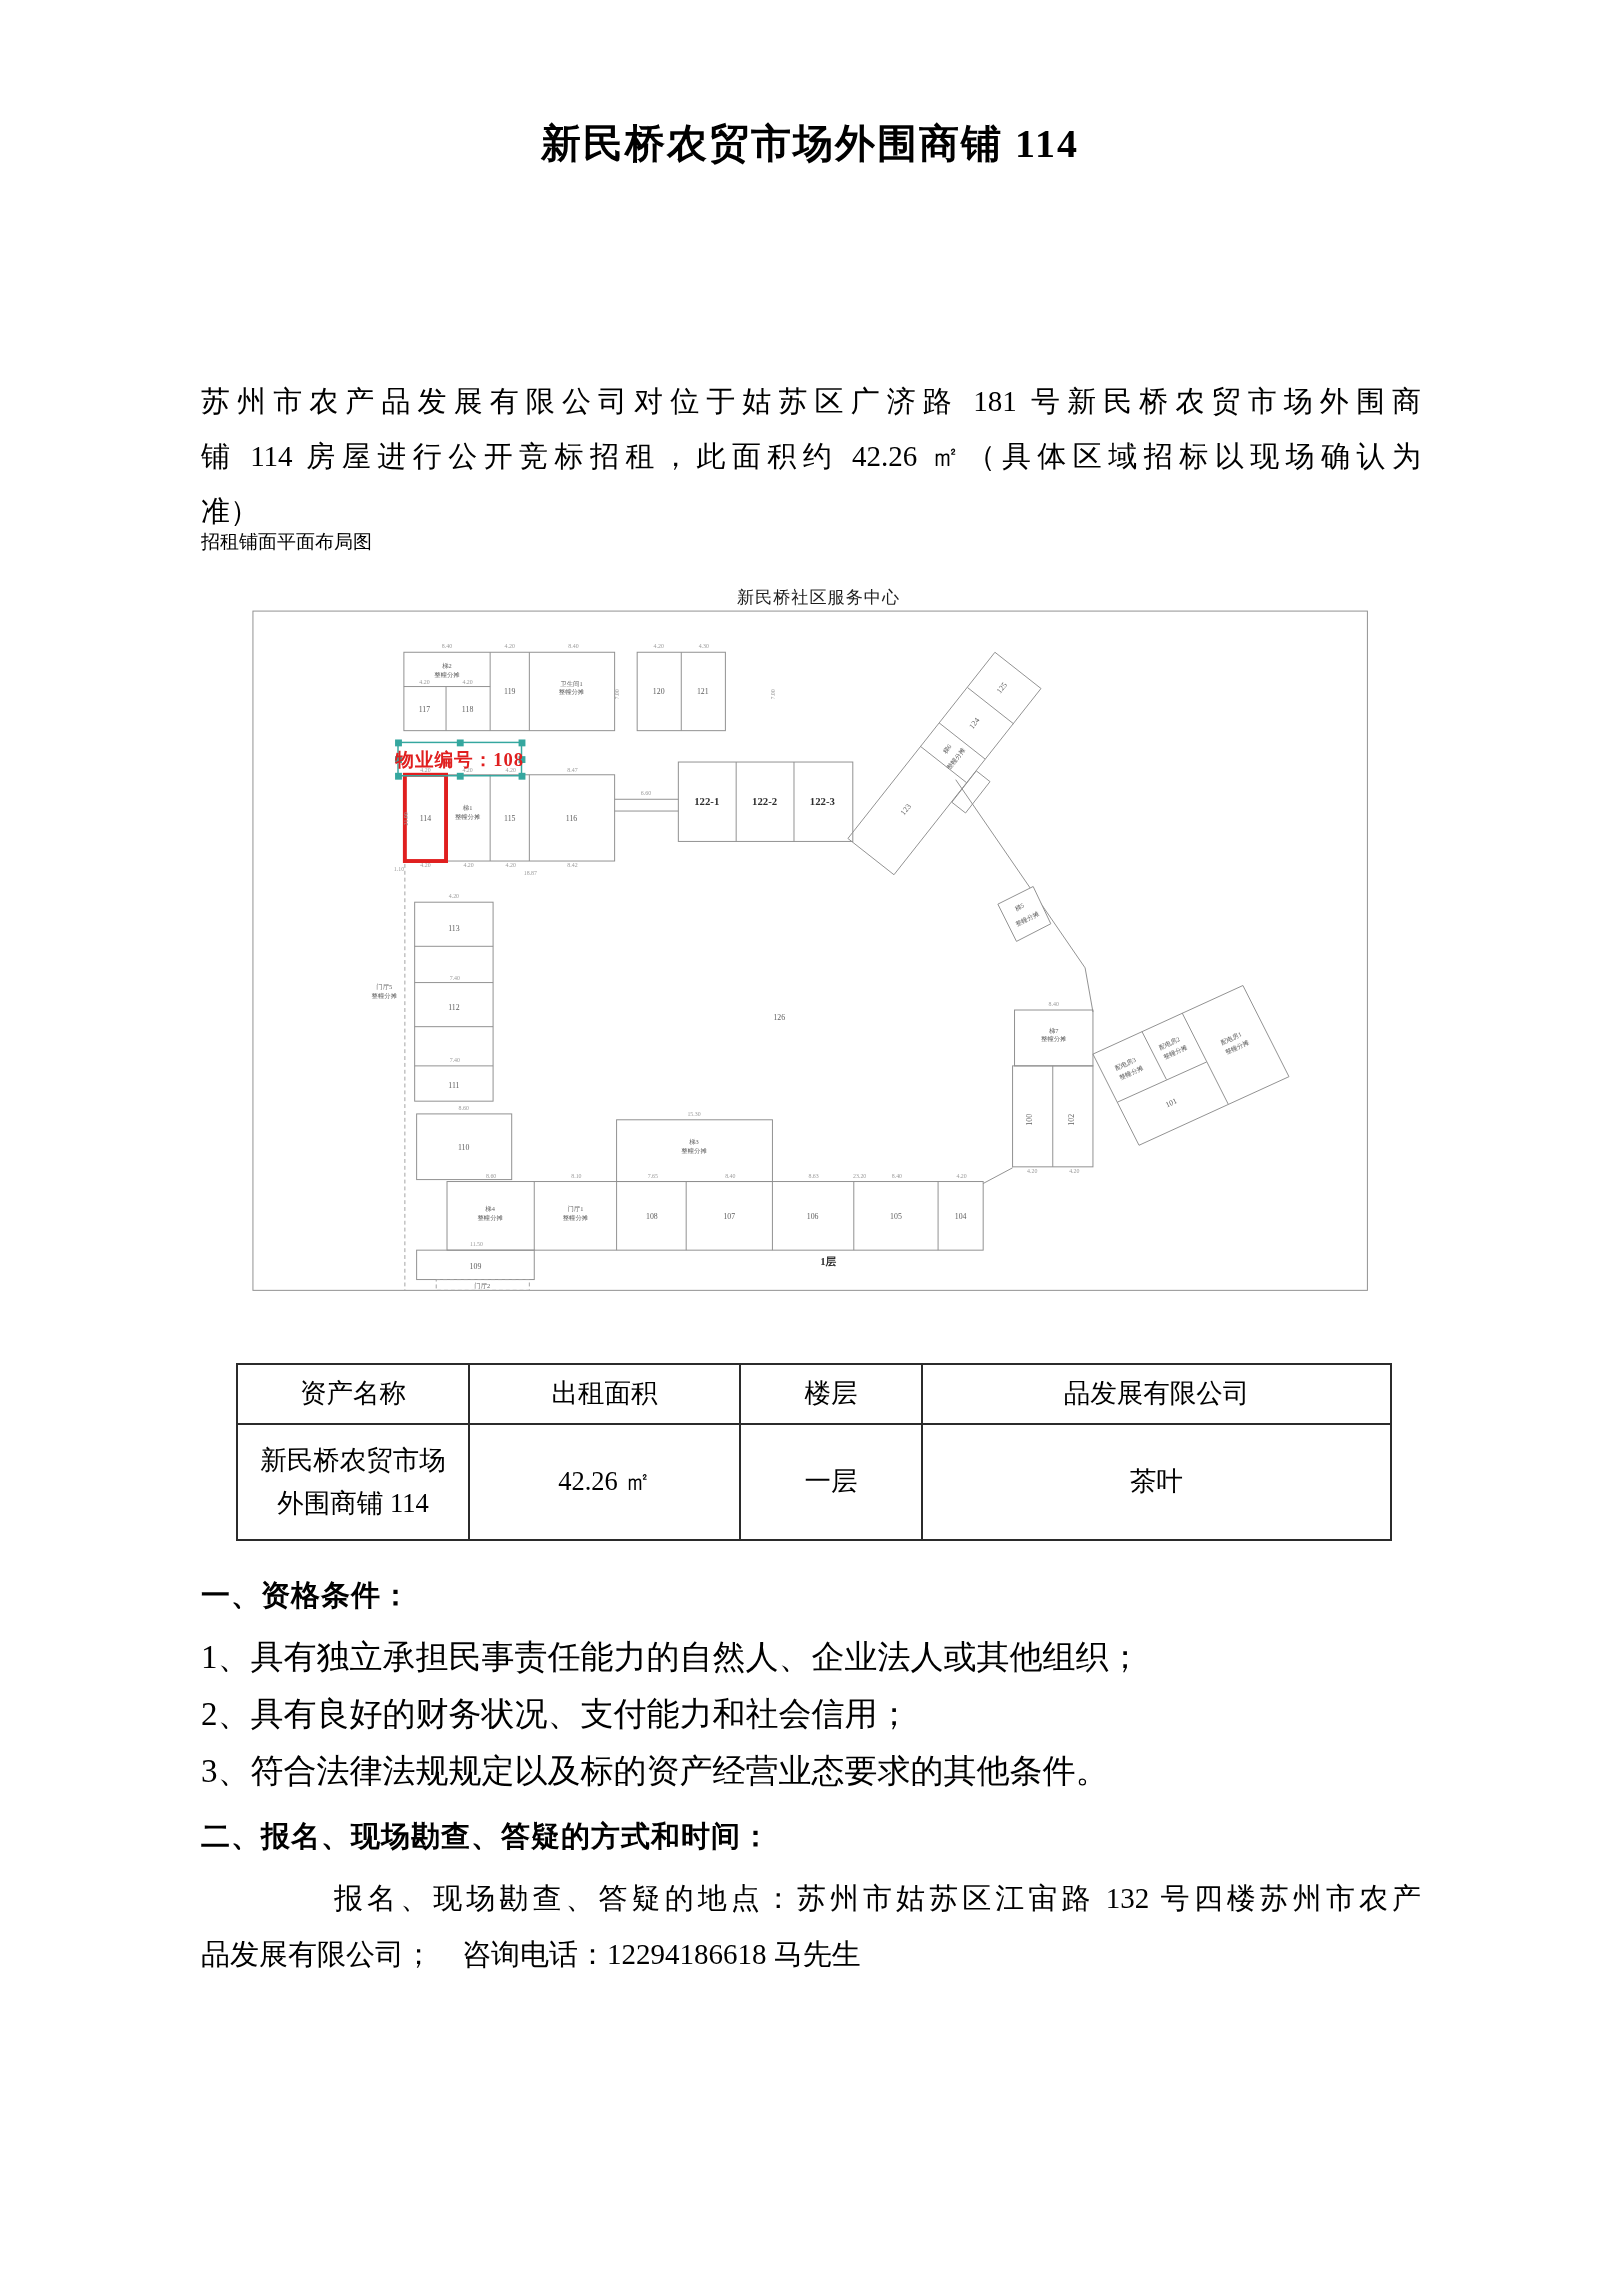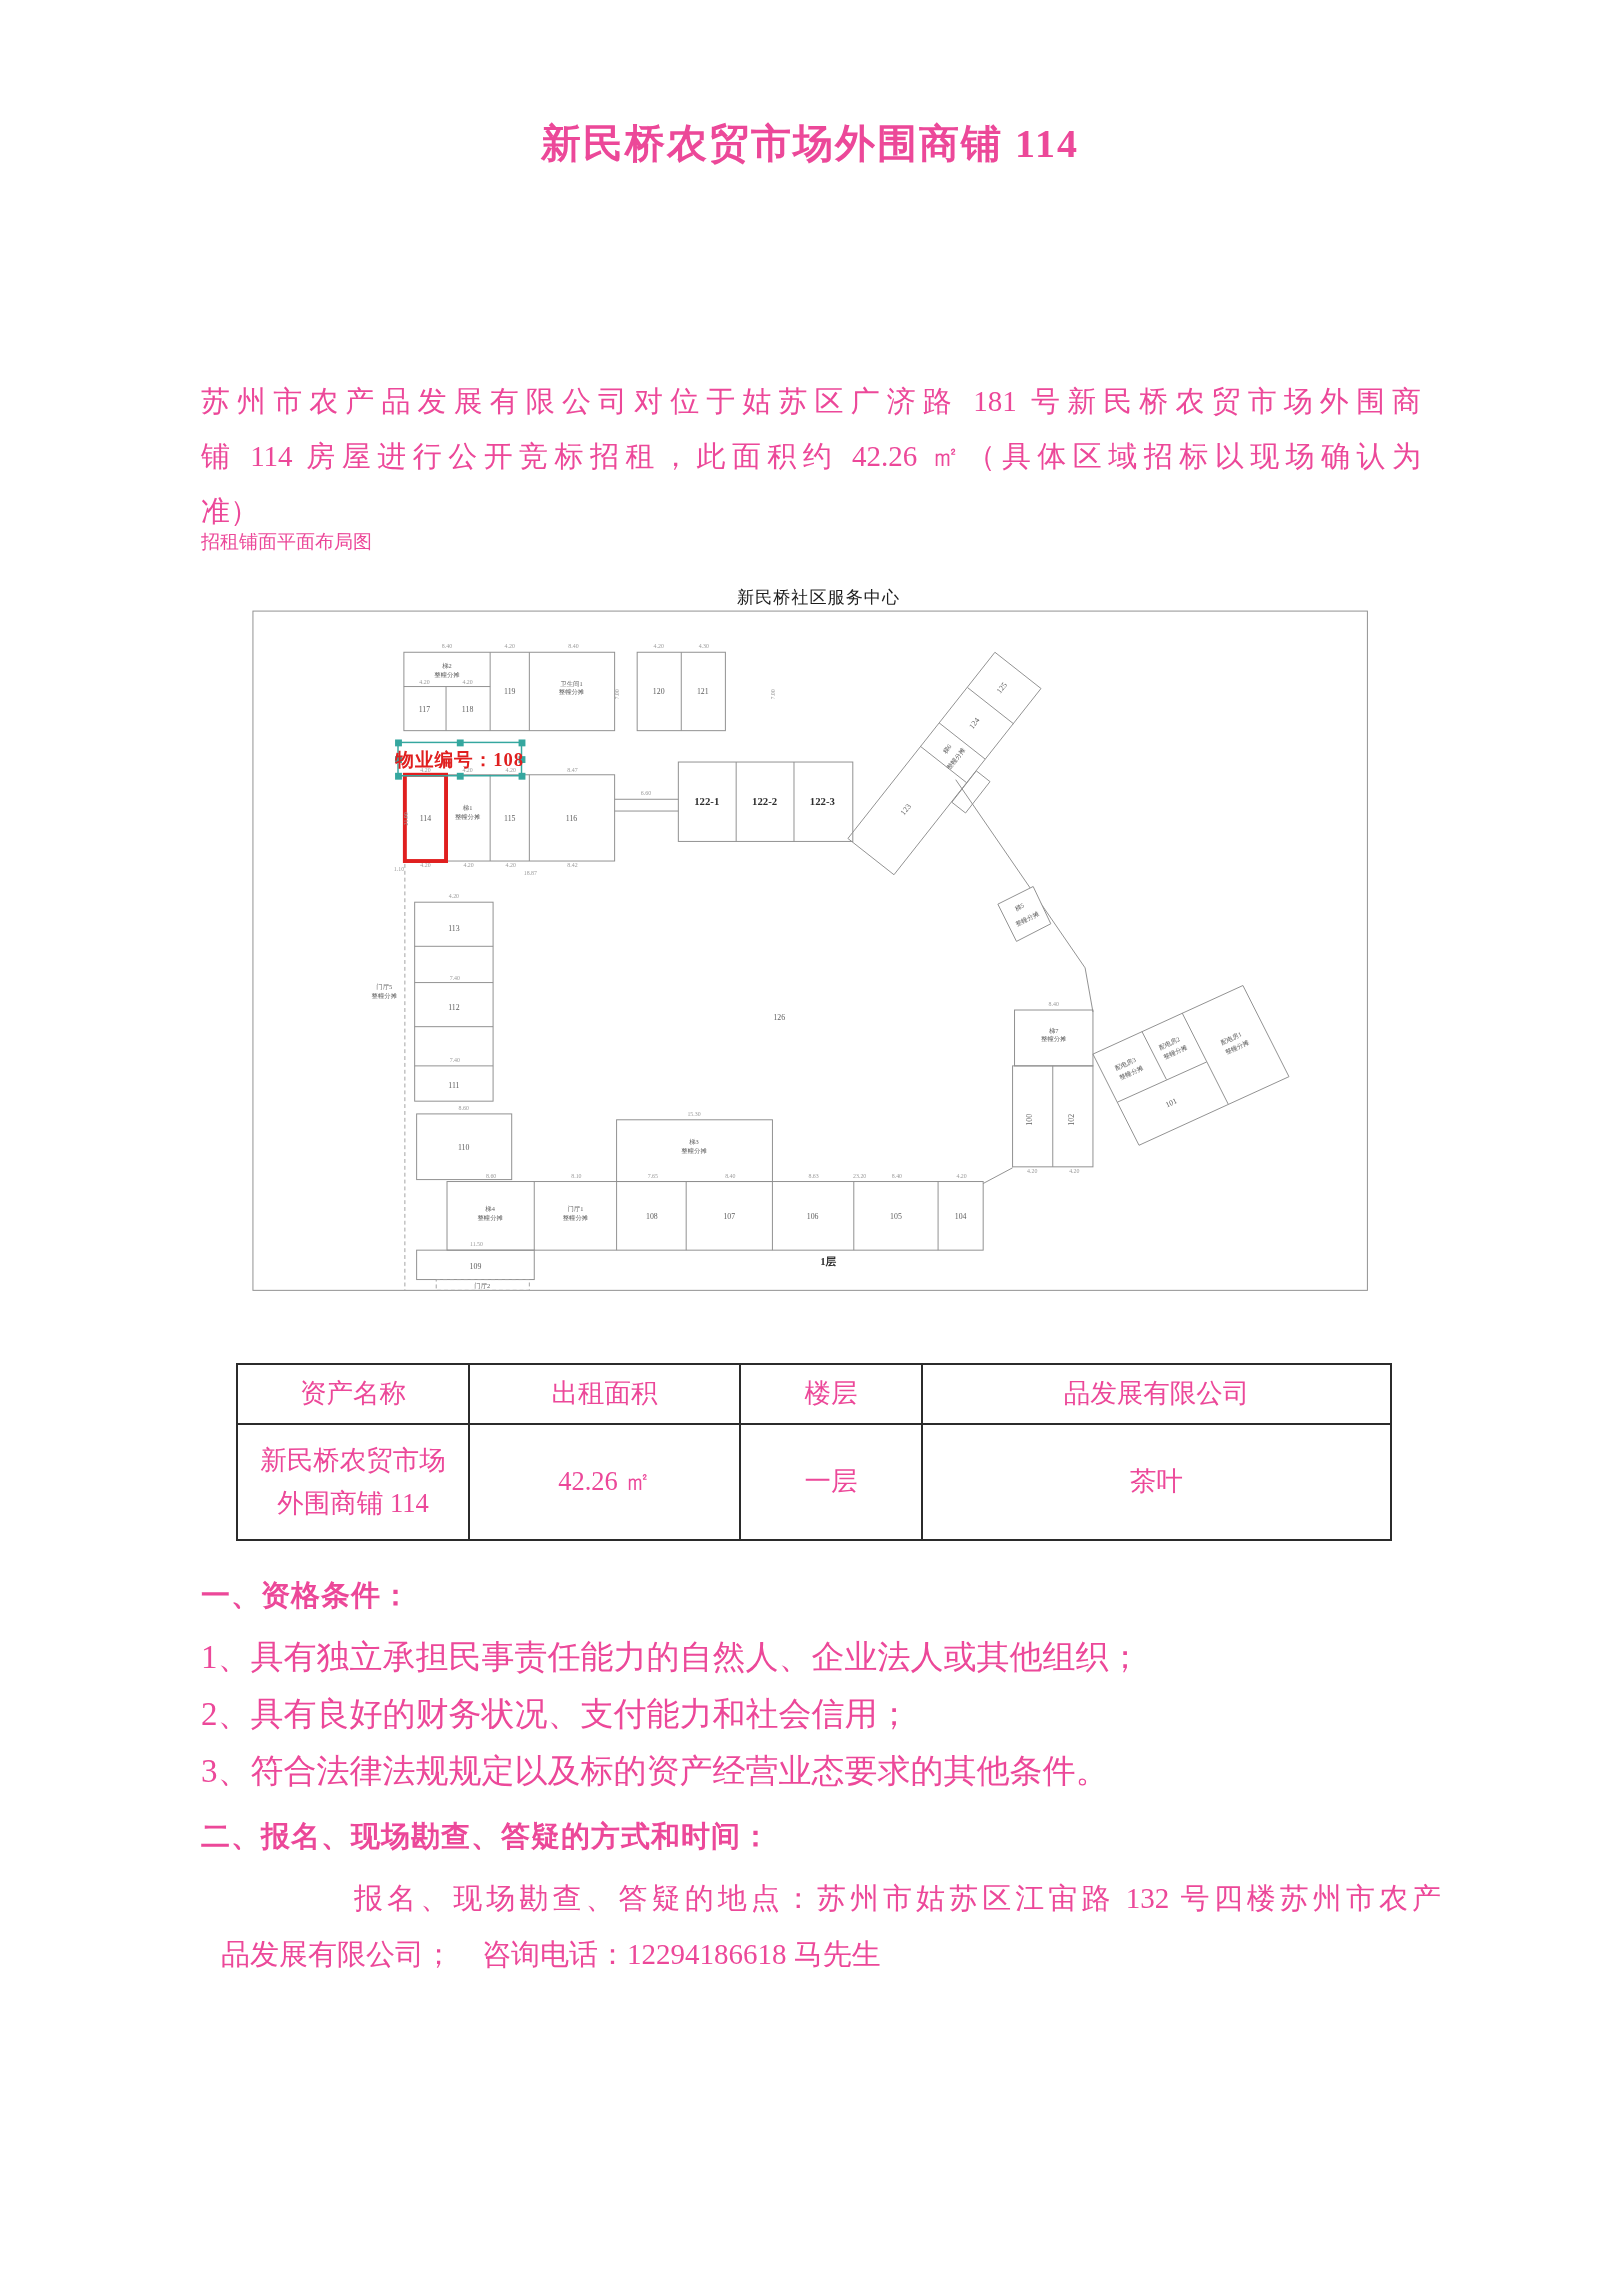--- a/index.html
+++ b/index.html
@@ -1,19 +1,19 @@
 <!DOCTYPE html>
 <html><head>
 <meta charset="utf-8">
 <style>
   * { margin:0; padding:0; box-sizing:border-box; }
   html,body { background:#ffffff; }
   .page {
     position:relative; width:1620px; height:2132px; background:#fff;
-    font-family:"Liberation Serif","DejaVu Serif",serif; color:#ec4899;
+    font-family:"Liberation Serif","DejaVu Serif",serif; color:#000000;
     overflow:hidden;
   }
   .doc-title {
     position:absolute; top:116px; left:0; width:100%;
     text-align:center; font-size:40px; font-weight:bold; letter-spacing:2px;
   }
   .doc-subtitle {
     position:absolute; top:243px; left:0; width:100%;
     text-align:center; font-size:37px; font-weight:bold; letter-spacing:2.9px;
   }
@@ -41,21 +41,21 @@
     border-collapse:collapse; table-layout:fixed; font-size:26.5px;margin-top:32px;
   }
   table.asset td {
     border:2px solid #2b2b2b; text-align:center; vertical-align:middle;
     white-space:pre-line; line-height:43px; padding:0 5.9px;
   }
   .h2 { position:absolute; left:201px; font-size:29px; font-weight:bold; letter-spacing:1px; }
   .items { position:absolute; top:1629px; left:201px; width:1220px;
     font-size:33px; line-height:57px; }
   .contact { position:absolute; top:1870px; left:201px; width:1220px;
-    font-size:29px; line-height:56px;margin-left:20px; }
+    font-size:29px; line-height:56px; }
   .ind { padding-left:133px; }
 </style>
 </head>
 <body>
 
 <div class="page">
 
   <div class="doc-title">新民桥农贸市场外围商铺 114</div>
 
   <div class="intro">

